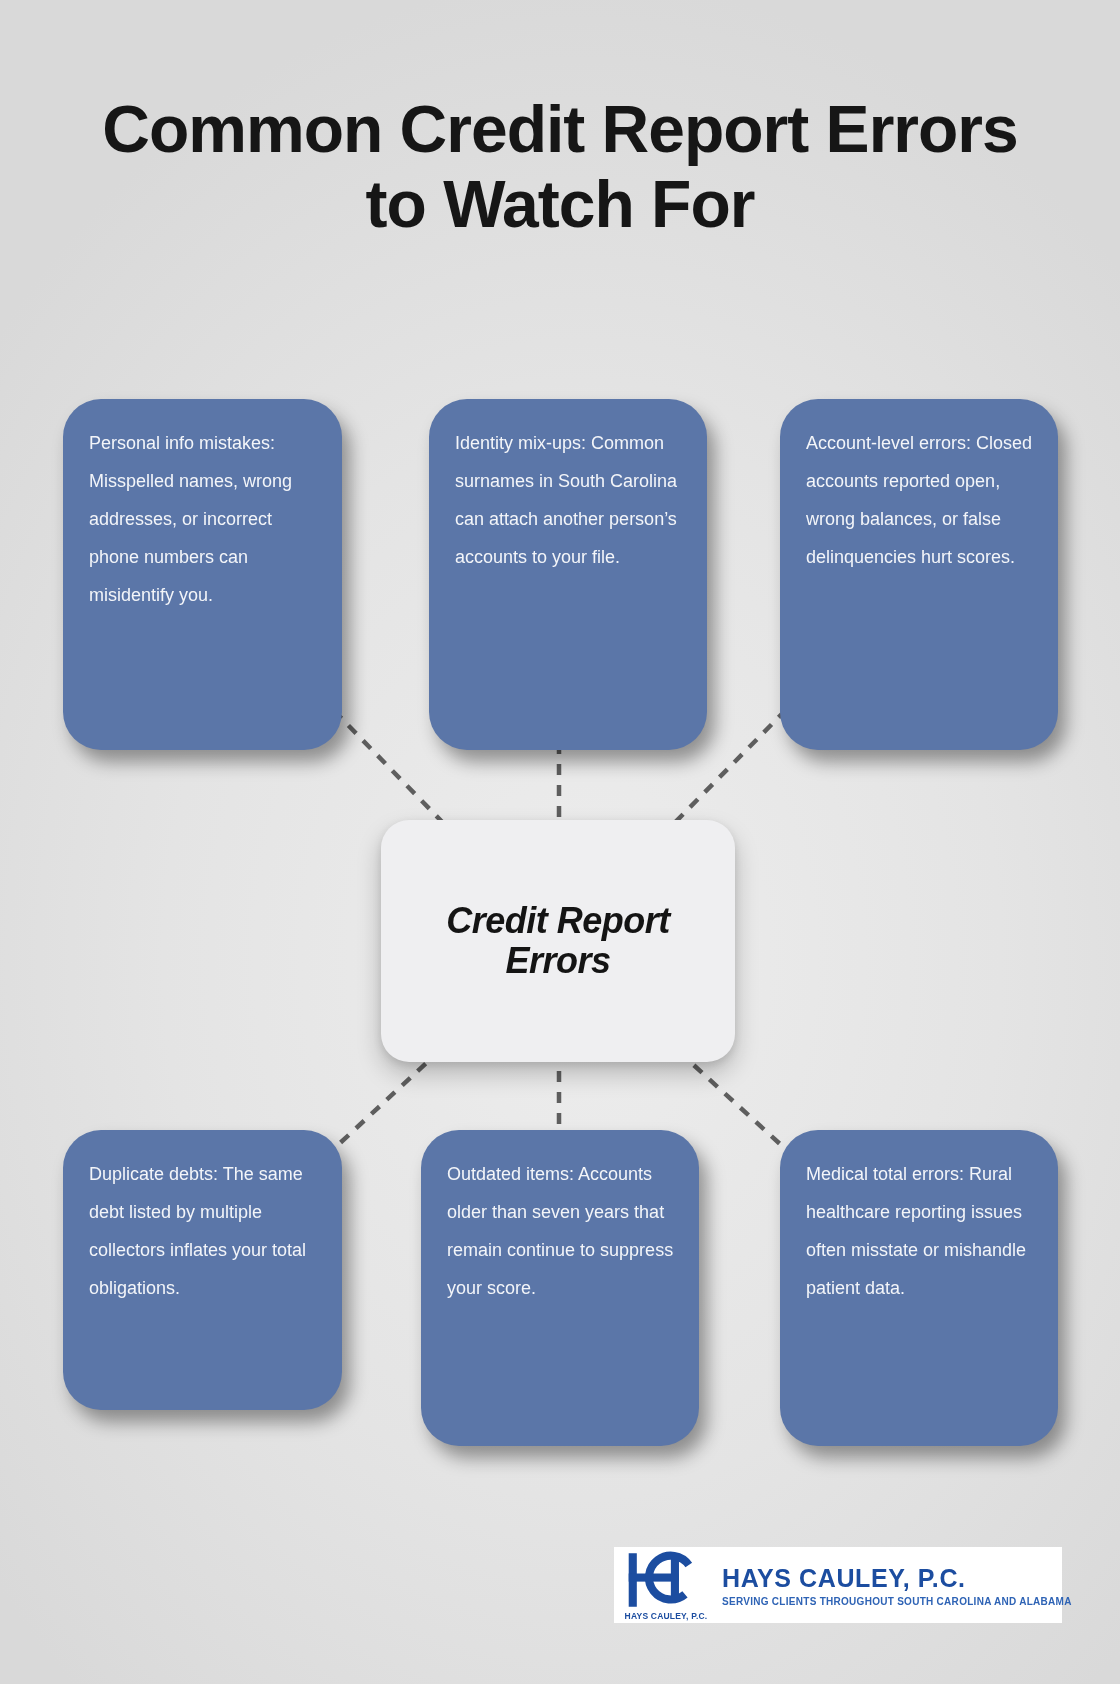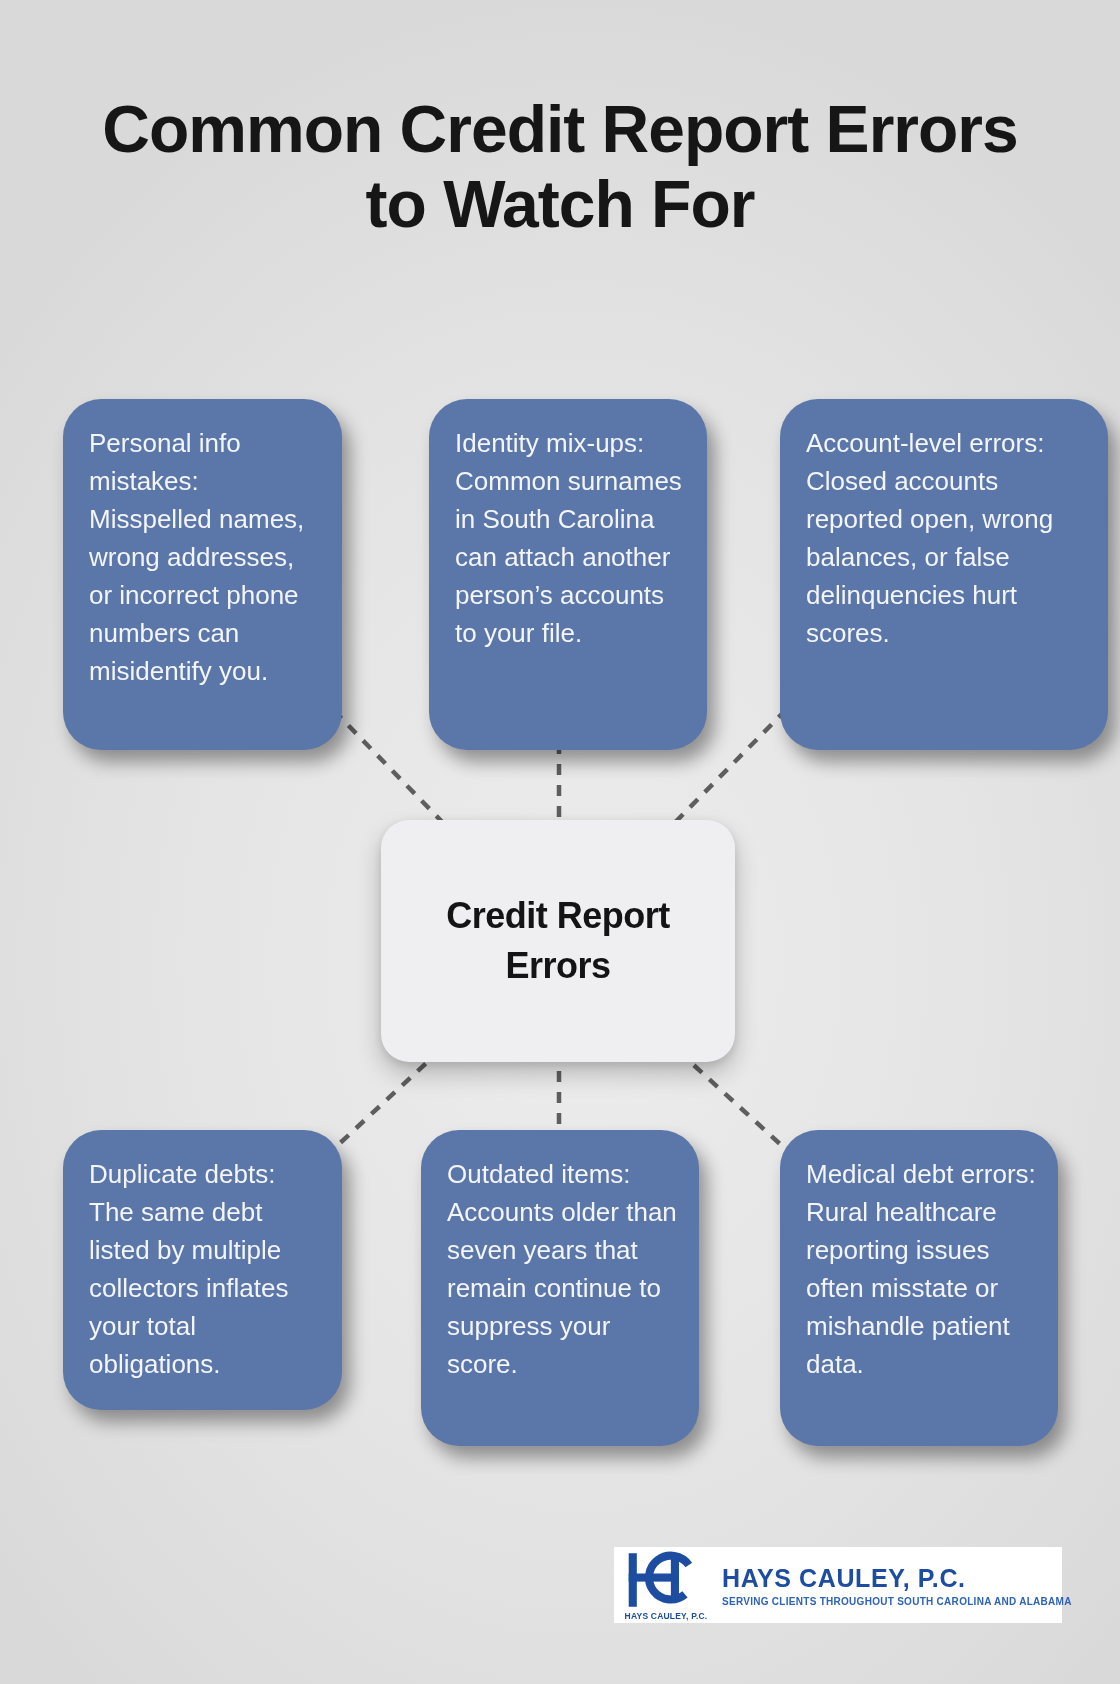--- a/index.html
+++ b/index.html
@@ -23,32 +23,32 @@
     font-size:66px;font-weight:bold;line-height:75px;letter-spacing:-1px;
   }
   .title .inner{max-width:940px;margin:0 auto;}
   svg.connectors{position:absolute;left:0;top:0;z-index:1;}
   .connector{stroke:var(--line-gray);stroke-width:4.5;stroke-dasharray:11 10;fill:none;}
   .node-box{
     position:absolute;z-index:2;
     background:var(--box-blue);color:var(--box-text);
     border-radius:38px;
     padding:25px 22px 24px 26px;
-    font-size:26px;line-height:38px;font-weight:normal;
+    font-size:18px;line-height:38px;font-weight:normal;
     box-shadow:8px 12px 18px rgba(0,0,0,0.38);
   }
   .center-node{
     position:absolute;left:381px;top:820px;width:354px;height:242px;z-index:2;
     background:var(--node-bg);border-radius:28px;
     box-shadow:0 12px 24px rgba(0,0,0,0.22), 0 3px 8px rgba(0,0,0,0.10);
     display:flex;align-items:center;justify-content:center;
   }
   .center-node .label{
     width:300px;text-align:center;color:var(--node-text);
-    font-size:36px;font-weight:bold;line-height:50px;letter-spacing:-0.5px;
+    font-size:36px;font-weight:bold;line-height:40px;letter-spacing:-0.5px;font-style:italic;
   }
   .logo{
     position:absolute;left:614px;top:1547px;width:448px;height:76px;z-index:2;
     background:var(--logo-bg);
     display:flex;align-items:center;padding:4px 10px 4px 6px;
   }
   .monogram-wrap{display:flex;flex-direction:column;align-items:center;width:92px;flex:0 0 auto;}
   .monogram-caption{
     font-size:8.5px;font-weight:bold;color:var(--logo-blue);letter-spacing:0.2px;white-space:nowrap;margin-top:1px;
   }
@@ -79,38 +79,38 @@
   </svg>
 
   <div class="node-box" style="left:63px;  top:399px; width:279px; min-height:351px;">
     <span>Personal info mistakes: Misspelled names, wrong addresses, or incorrect phone numbers can misidentify you.</span>
   </div>
 
   <div class="node-box" style="left:421px; top:399px; width:278px; min-height:351px;margin-left:8px;">
     <span>Identity mix-ups: Common surnames in South Carolina can attach another person’s accounts to your file.</span>
   </div>
 
-  <div class="node-box" style="left:780px; top:399px; width:328px; min-height:351px;">
+  <div class="node-box" style="left:780px; top:399px; width:278px; min-height:351px;">
     <span>Account-level errors: Closed accounts reported open, wrong balances, or false delinquencies hurt scores.</span>
   </div>
 
   <div class="center-node">
     <div class="label">Credit Report Errors</div>
   </div>
 
   <div class="node-box" style="left:421px; top:1130px; width:278px; min-height:316px;">
     <span>Outdated items: Accounts older than seven years that remain continue to suppress your score.</span>
   </div>
 
   <div class="node-box" style="left:63px;  top:1130px; width:279px; min-height:280px;">
     <span>Duplicate debts: The same debt listed by multiple collectors inflates your total obligations.</span>
   </div>
 
   <div class="node-box" style="left:780px; top:1130px; width:278px; min-height:316px;">
-    <span>Medical debt errors: Rural healthcare reporting issues often misstate or mishandle patient data.</span>
+    <span>Medical total errors: Rural healthcare reporting issues often misstate or mishandle patient data.</span>
   </div>
 
   <div class="logo">
     <div class="monogram-wrap">
       <svg width="82" height="60" viewBox="0 0 100 74" aria-hidden="true">
         <g fill="#1c4da0">
           <rect x="4" y="4" width="10" height="66"></rect>
           <rect x="4" y="29" width="62" height="10"></rect>
           <rect x="56" y="7" width="10" height="54"></rect>
         </g>

